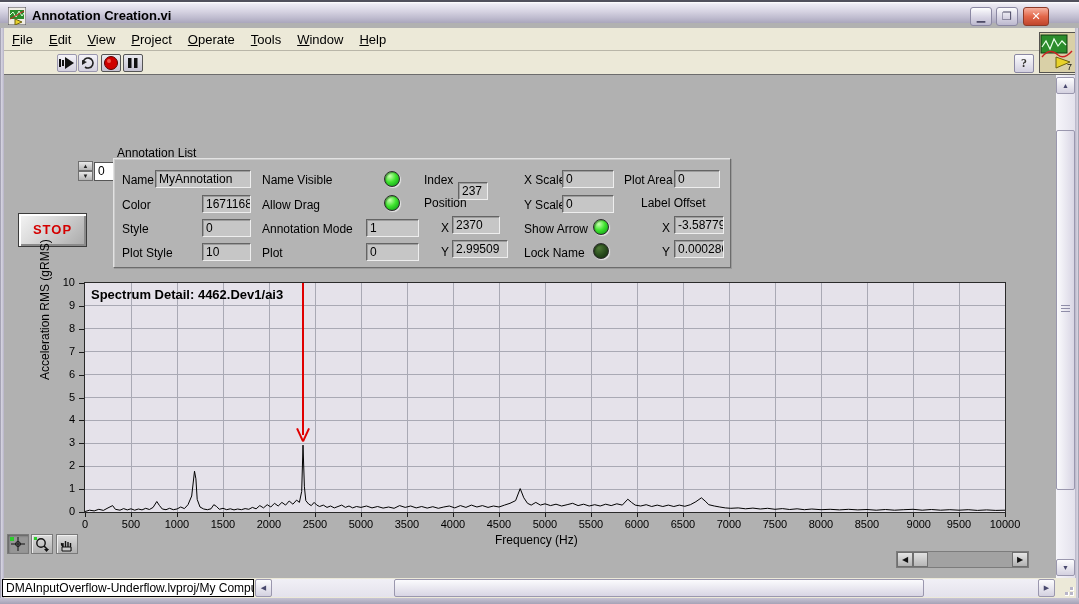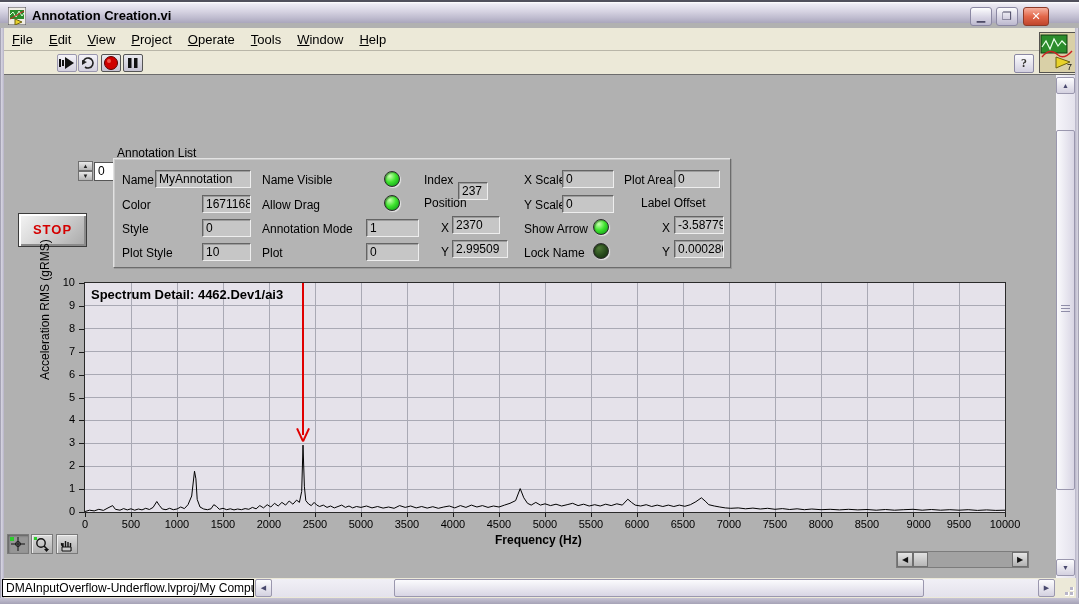--- a/index.html
+++ b/index.html
@@ -46,21 +46,21 @@
   .spinbtn{width:15px;height:10px;background:linear-gradient(180deg,#e9e9e9,#b5b5b5);
     border:1px solid #6f6f6f;box-sizing:border-box;font-size:6px;text-align:center;line-height:8px;color:#222;}
   .stopbtn{left:18px;top:213px;width:69px;height:34px;border:1px solid #3c3c3c;box-sizing:border-box;
     background:linear-gradient(135deg,#f5f5f5 0%,#d9d9d9 40%,#a8a8a8 100%);
     box-shadow:inset 2px 2px 0 #ffffff, inset -2px -2px 0 #8a8a8a;
     color:#d40000;font-weight:bold;font-size:13px;text-align:center;line-height:32px;letter-spacing:1px;}
   
   .plotframe{left:84px;top:282px;width:922px;height:231px;border:1px solid #2a2a2a;background:#e5e2ea;box-sizing:border-box;}
   .plot-title{left:91px;top:287px;font-weight:bold;font-size:13px;}
   .ylab{left:38px;top:380px;transform:rotate(-90deg);transform-origin:left top;font-size:12px;white-space:nowrap;}
-  .xlab{left:495px;top:533px;font-size:12px;font-weight:bold;}
+  .xlab{left:495px;top:533px;font-size:12px;}
   .ticklabel{position:absolute;font-size:11px;white-space:nowrap;}
   .tickmark{position:absolute;background:#1a1a1a;}
   
   .palbtn{top:534px;width:22px;height:20px;border:1px solid #7a7a7a;box-sizing:border-box;
     background:linear-gradient(180deg,#dcdcdc,#b0b0b0);box-shadow:inset 1px 1px 0 #f0f0f0;}
   .palbtn.pressed{background:#969696;box-shadow:inset 1px 1px 2px #5f5f5f;}
   
   .gsb{left:896px;top:551px;width:133px;height:17px;background:#a2a2a2;border:1px solid #7c7c7c;box-sizing:border-box;}
   .gsb .arrow{position:absolute;top:0;width:16px;height:15px;background:linear-gradient(180deg,#e6e6e6,#b2b2b2);
     border:1px solid #6f6f6f;box-sizing:border-box;text-align:center;line-height:13px;font-size:8px;color:#111;}

